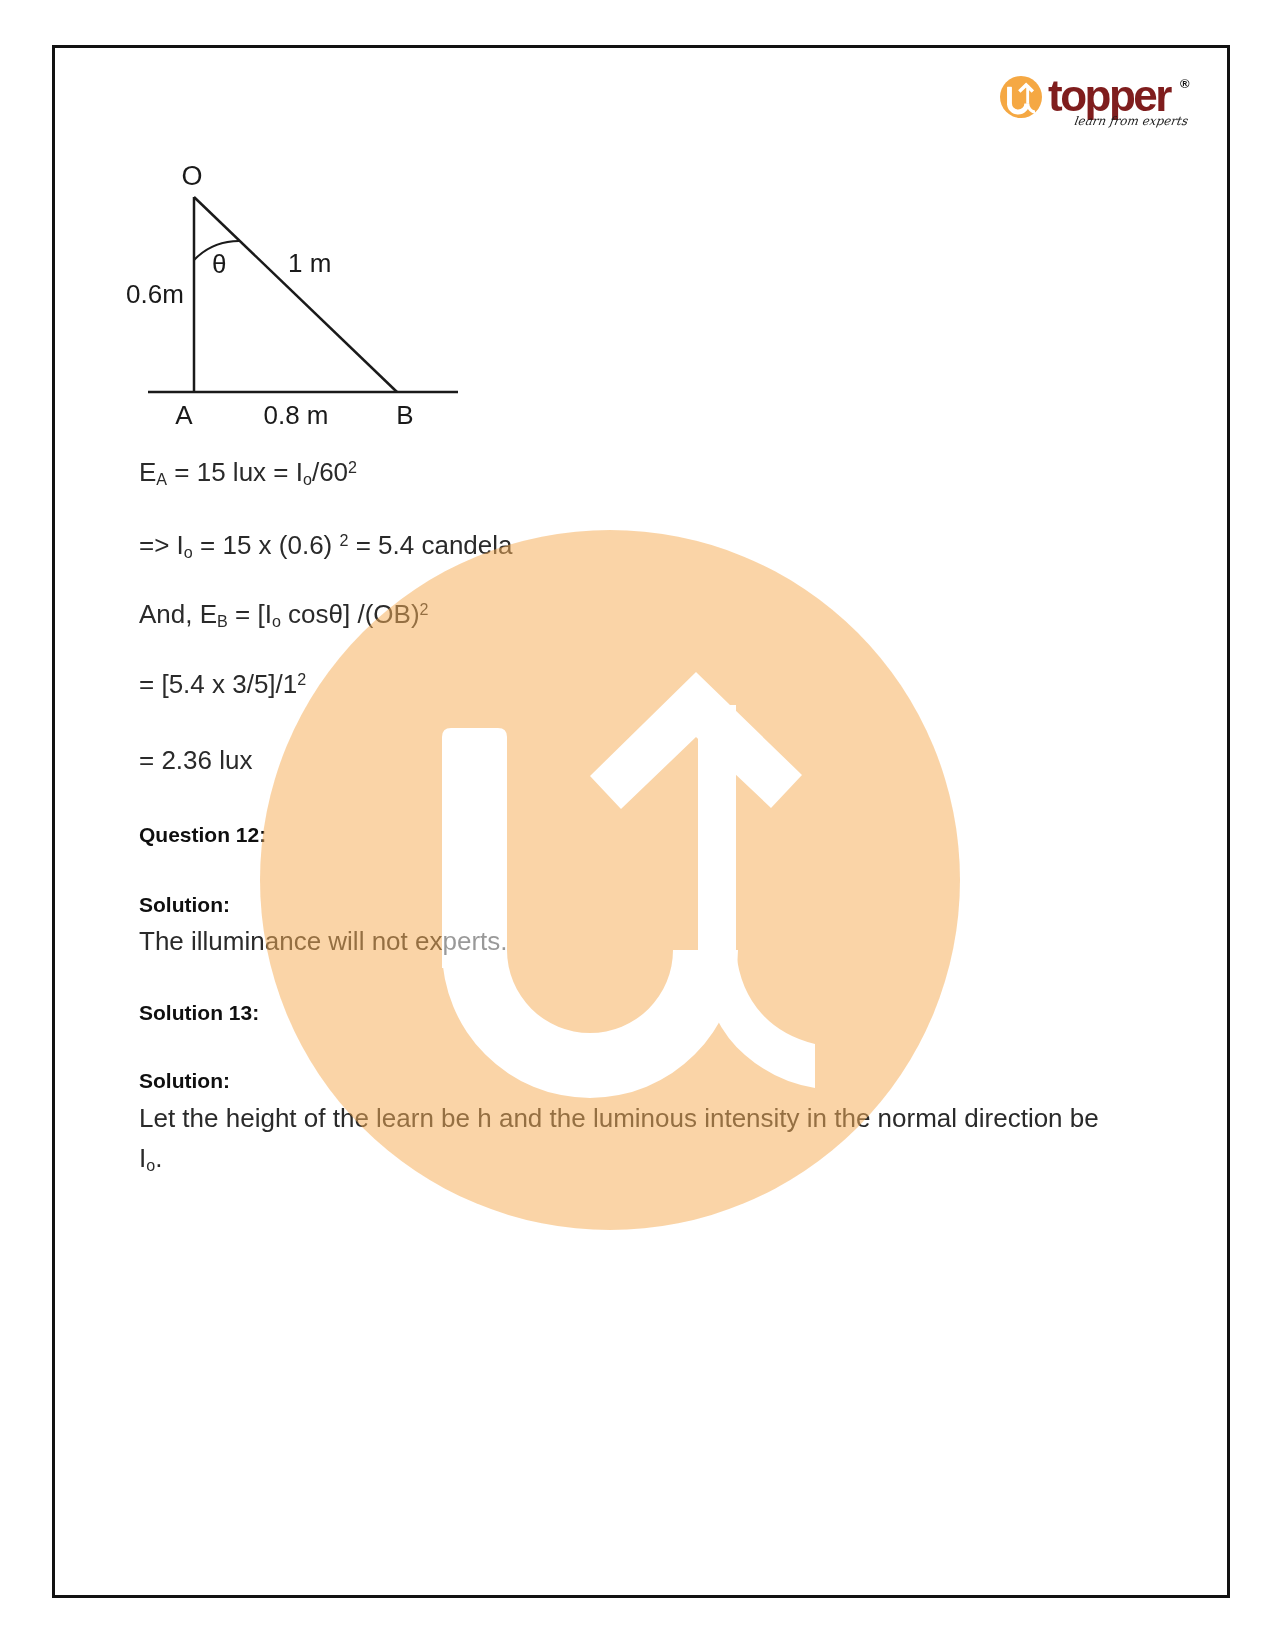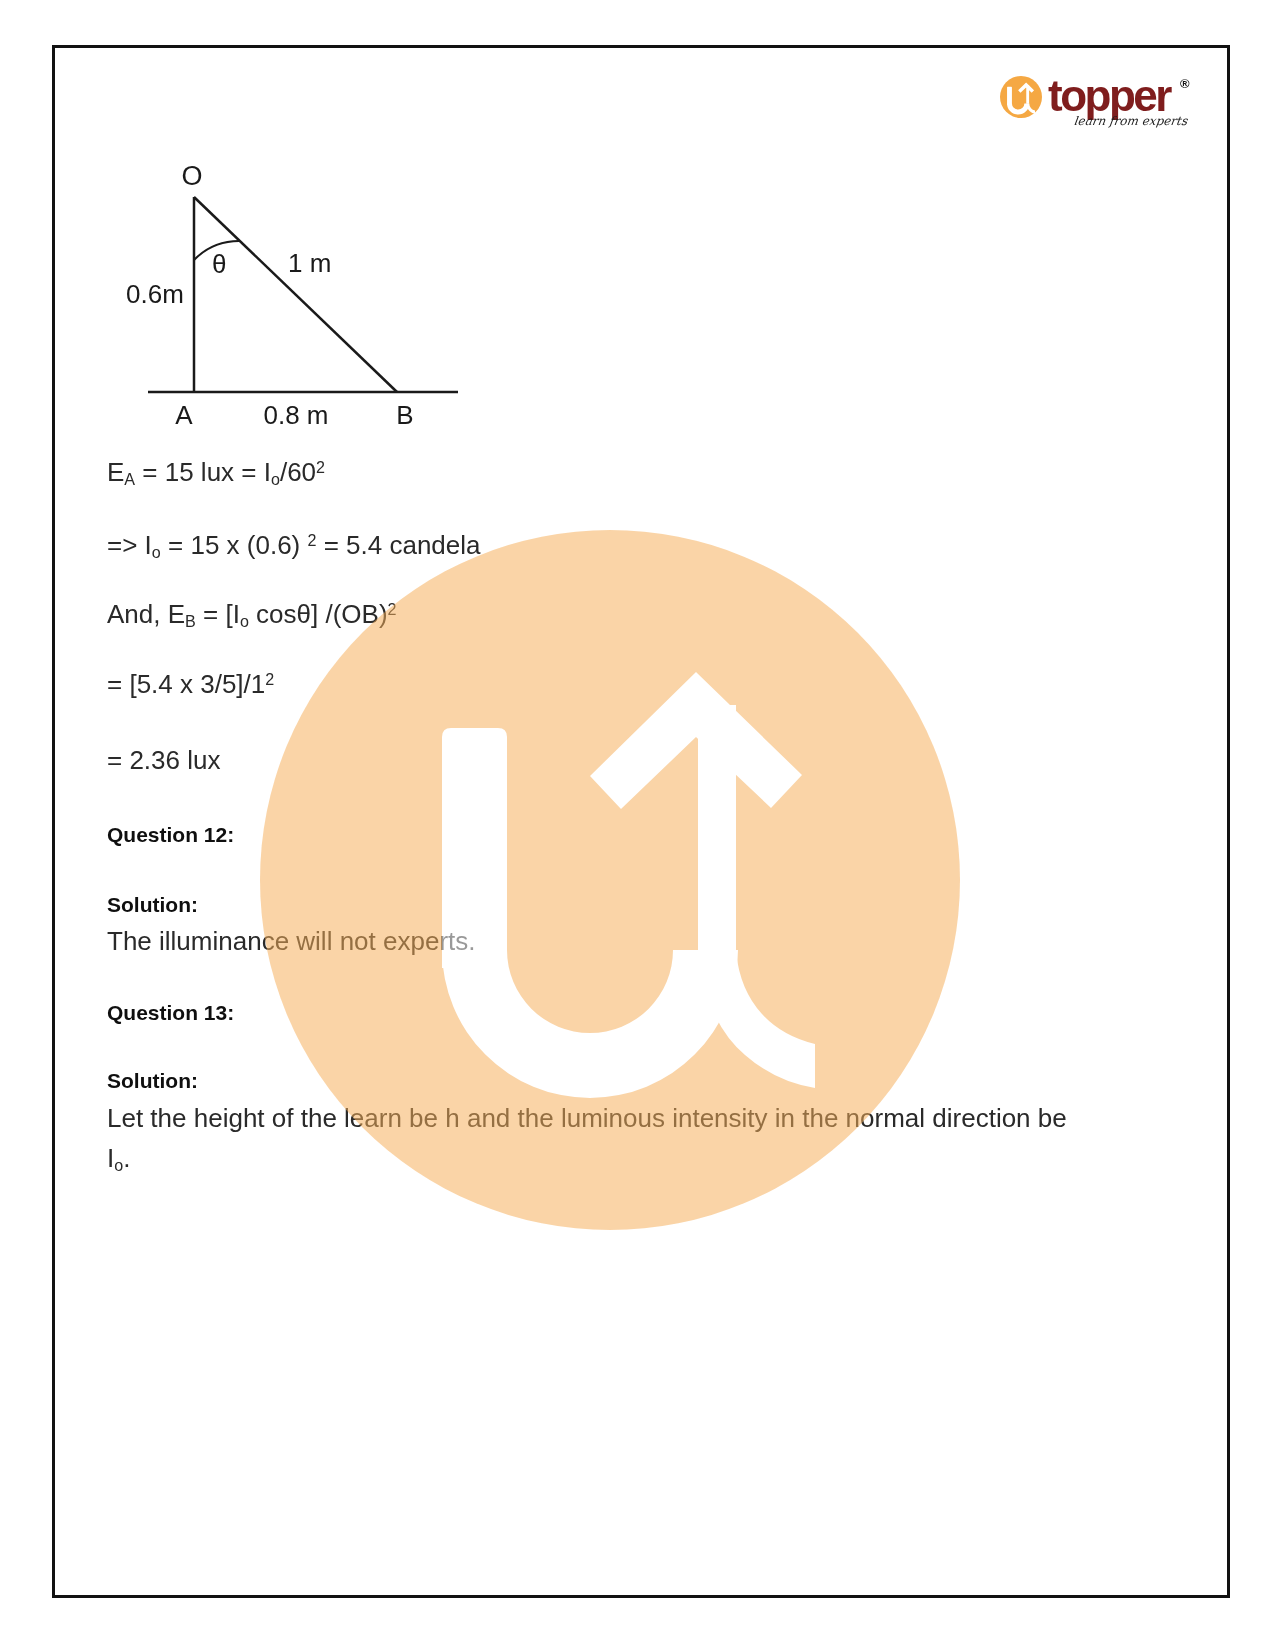--- a/index.html
+++ b/index.html
@@ -21,21 +21,21 @@
   .logo-reg{position:absolute;left:1180px;top:76px;font-size:13px;font-weight:700;color:#141414;}
   .logo-tagline{
     position:absolute;left:1060px;top:114px;width:128px;text-align:right;
     font-family:"DejaVu Serif", serif;font-style:italic;font-size:12px;color:#1c1c1c;
     transform:skewX(-10deg);
   }
   
   .diagram{position:absolute;left:100px;top:150px;}
   .diagram text{font-family:"Liberation Sans", sans-serif;fill:#1a1a1a;}
   
-  .content{position:absolute;inset:0;z-index:1;}
+  .content{position:absolute;inset:0;z-index:1;margin-left:32px;}
   .tline{
     position:absolute;left:107px;font-size:26px;white-space:nowrap;color:#2a2a2a;
     line-height:30px;
   }
   .tline .sub{font-size:62%;vertical-align:-0.22em;}
   .tline .sup{font-size:62%;vertical-align:0.5em;}
   .heading{font-weight:700;color:#0f0f0f;font-size:21px;}
   
   .watermark{position:absolute;left:0;top:0;z-index:5;pointer-events:none;}
 </style>
@@ -95,21 +95,21 @@
     <div class="tline" style="top:452px"><span>E</span><span class="sub">A</span><span> = 15 lux = I</span><span class="sub">o</span><span>/60</span><span class="sup">2</span></div>
     <div class="tline" style="top:525px"><span>=&gt; I</span><span class="sub">o</span><span> = 15 x (0.6) </span><span class="sup">2</span><span> = 5.4 candela</span></div>
     <div class="tline" style="top:594px"><span>And, E</span><span class="sub">B</span><span> = [I</span><span class="sub">o</span><span> cosθ] /(OB)</span><span class="sup">2</span></div>
     <div class="tline" style="top:664px"><span>= [5.4 x 3/5]/1</span><span class="sup">2</span></div>
     <div class="tline" style="top:745px"><span>= 2.36 lux</span></div>
 
     <div class="tline heading" style="top:820px">Question 12:</div>
     <div class="tline heading" style="top:890px">Solution:</div>
     <div class="tline" style="top:926px"><span>The illuminance will not experts.</span></div>
 
-    <div class="tline heading" style="top:998px">Question 13:</div>
+    <div class="tline heading" style="top:998px">Solution 13:</div>
     <div class="tline heading" style="top:1066px">Solution:</div>
     <div class="tline" style="top:1103px"><span>Let the height of the learn be h and the luminous intensity in the normal direction be</span></div>
     <div class="tline" style="top:1143px"><span>I</span><span class="sub">o</span><span>.</span></div>
   </div>
 
   <svg class="watermark" width="1275" height="1650" viewBox="0 0 1275 1650">
     <g opacity="0.52">
       <circle cx="610" cy="880" r="350" fill="#f6ae58"></circle>
       <g fill="#ffffff">
         <use href="#uarrow-glyph"></use>

